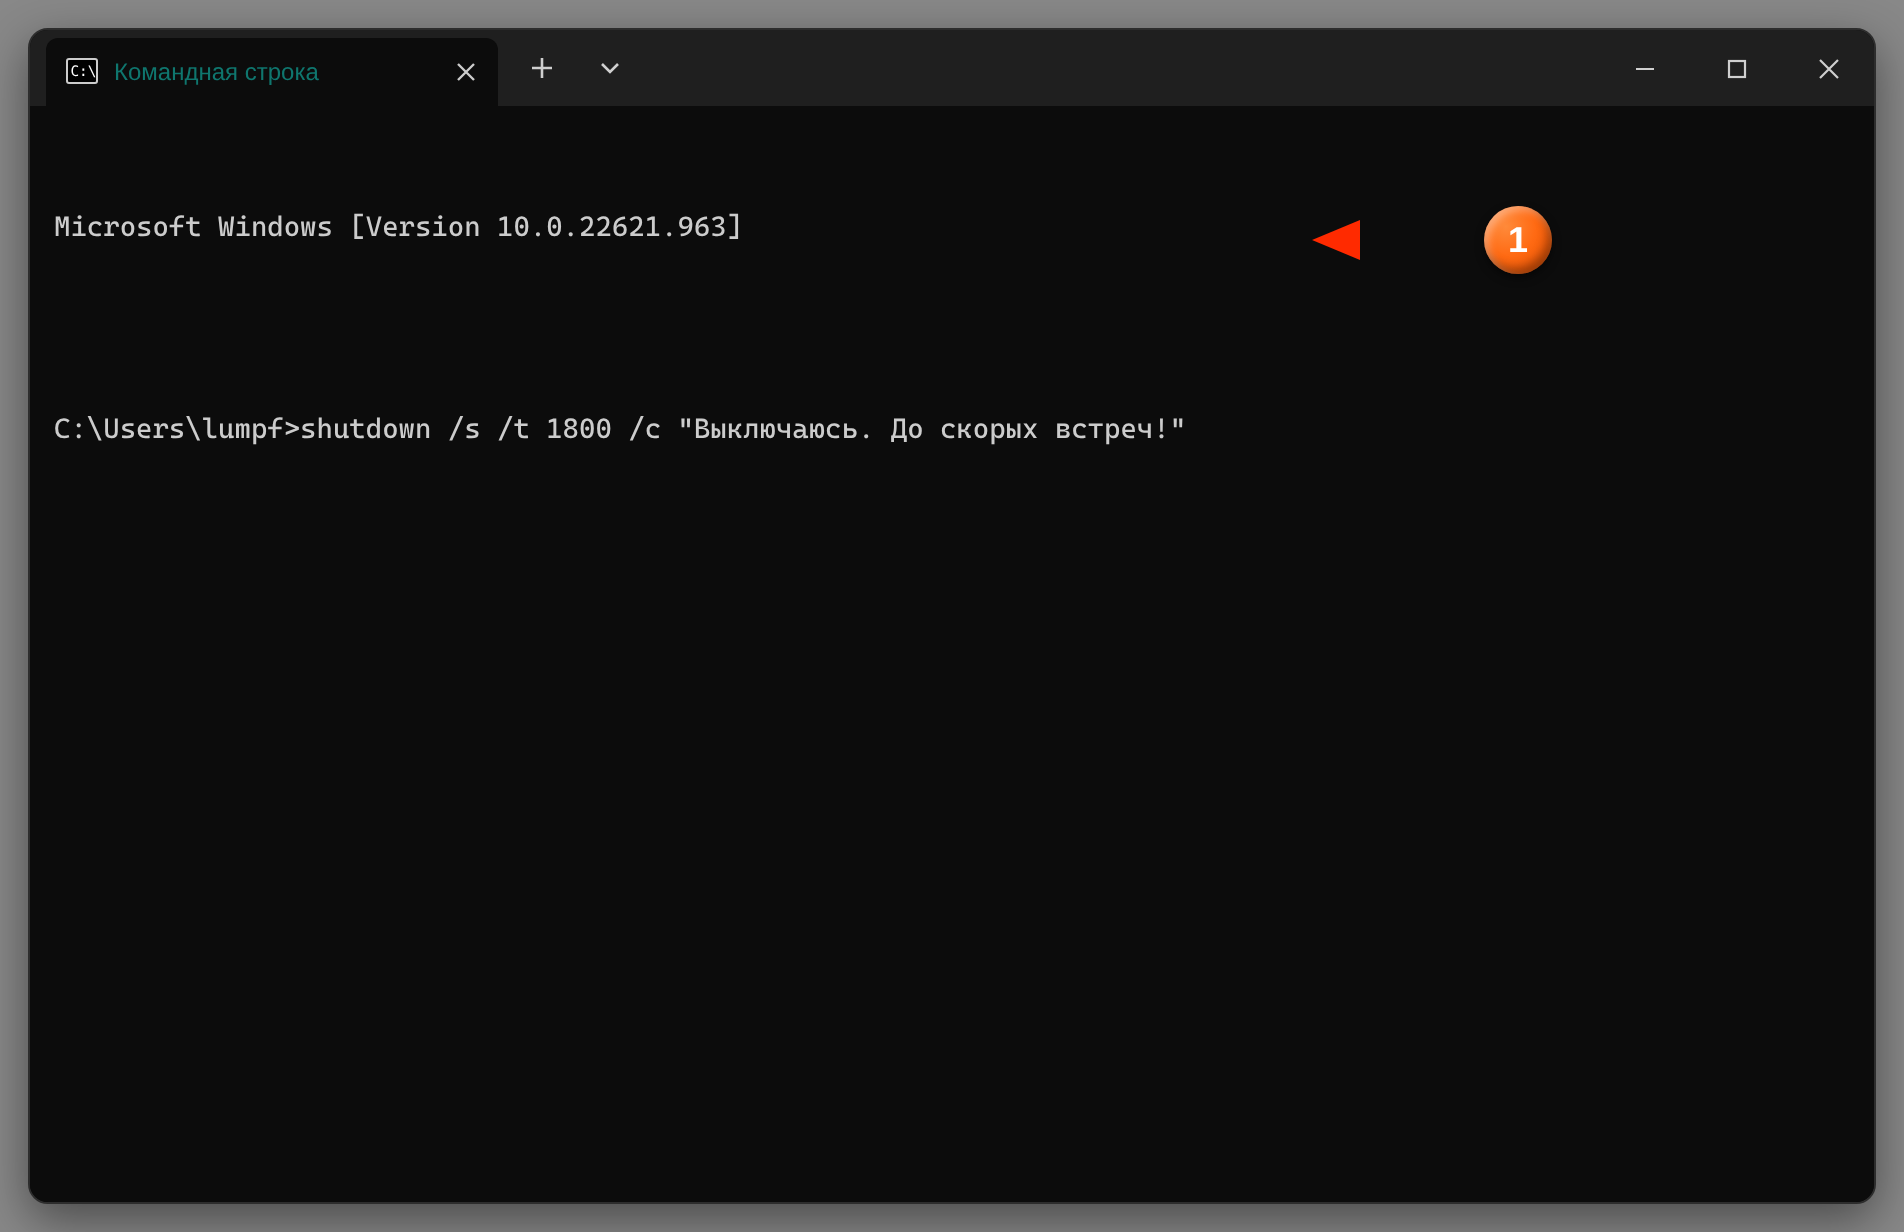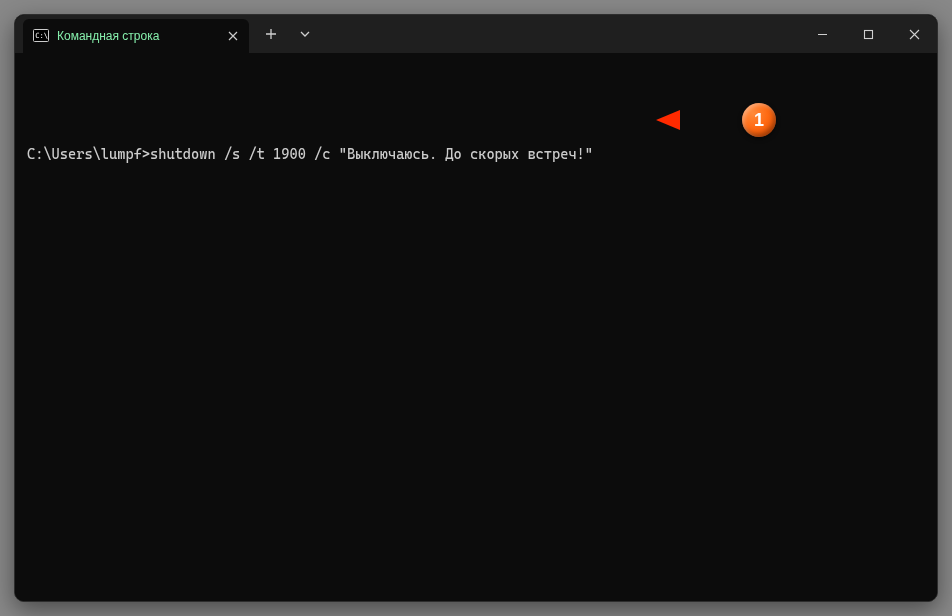--- a/index.html
+++ b/index.html
@@ -37,21 +37,21 @@
     padding: 0 6px 0 10px;
     gap: 8px;
     position: relative;
   }
   .tab-icon {
     width: 16px; height: 16px;
     display: inline-flex; align-items: center; justify-content: center;
   }
   .tab-icon svg { width: 16px; height: 16px; }
   .tab-title {
-    color: #86efac;
+    color: #0f766e;
     font-size: 12px;
     flex: 1 1 auto;
     white-space: nowrap;
     overflow: hidden;
     text-overflow: ellipsis;
   }
   .tab-close {
     width: 20px; height: 20px;
     display: inline-flex; align-items: center; justify-content: center;
     color: #ccc;
@@ -164,22 +164,23 @@
       </div>
       <div class="win-btn close">
         <svg width="11" height="11" viewBox="0 0 11 11">
             <path d="M1 1l9 9M10 1l-9 9" stroke="currentColor" stroke-width="1.1"></path>
           </svg>
       </div>
     </div>
   </div>
 
   <div class="terminal">
+    <div class="line">Microsoft Windows [Version 10.0.22621.963]</div>
     <div class="line"></div>
-    <div class="line"><span>C:\Users\lumpf&gt;</span><span>shutdown /s /t 1900 /c "Выключаюсь. До скорых встреч!"</span></div>
+    <div class="line"><span>C:\Users\lumpf&gt;</span><span>shutdown /s /t 1800 /c "Выключаюсь. До скорых встреч!"</span></div>
   </div>
 
 </div>
 
 <div class="annotation">
   <svg class="arrow" width="96" height="32" viewBox="0 0 96 32">
     <defs>
       <linearGradient id="ag" x1="0" y1="0" x2="1" y2="0">
         <stop offset="0%" stop-color="#ff2a00"></stop>
         <stop offset="100%" stop-color="#ff2a00"></stop>

